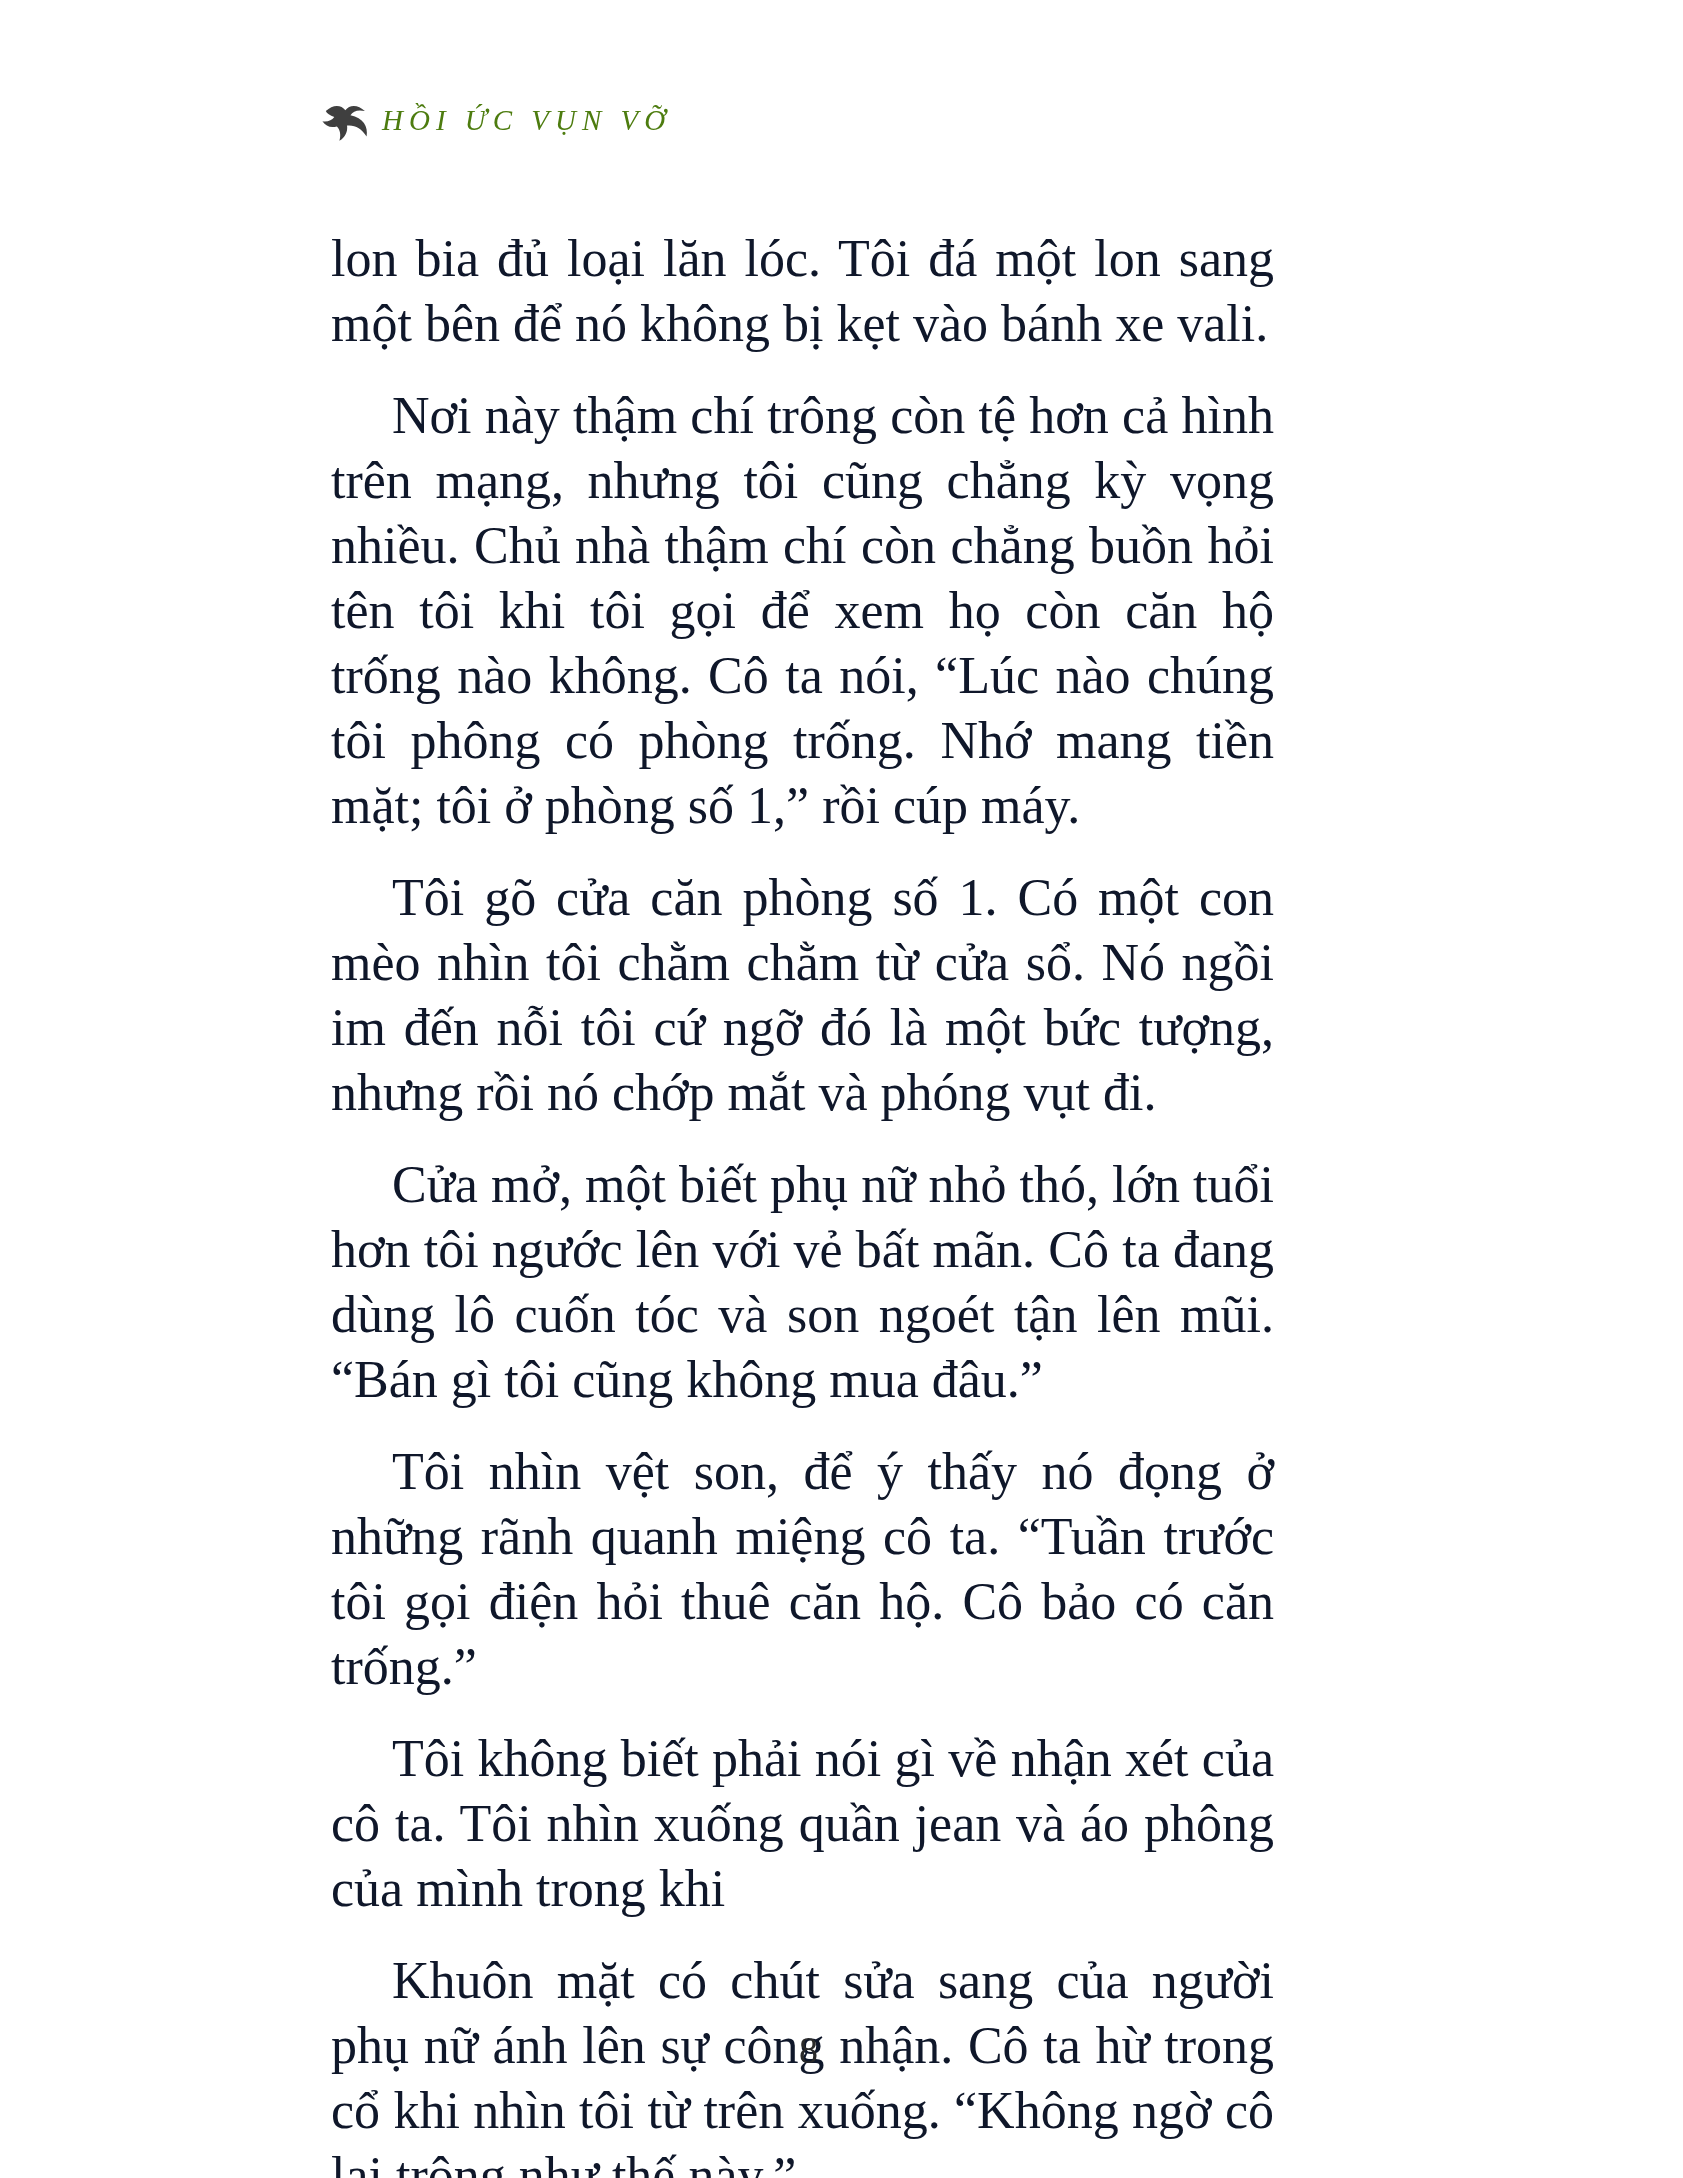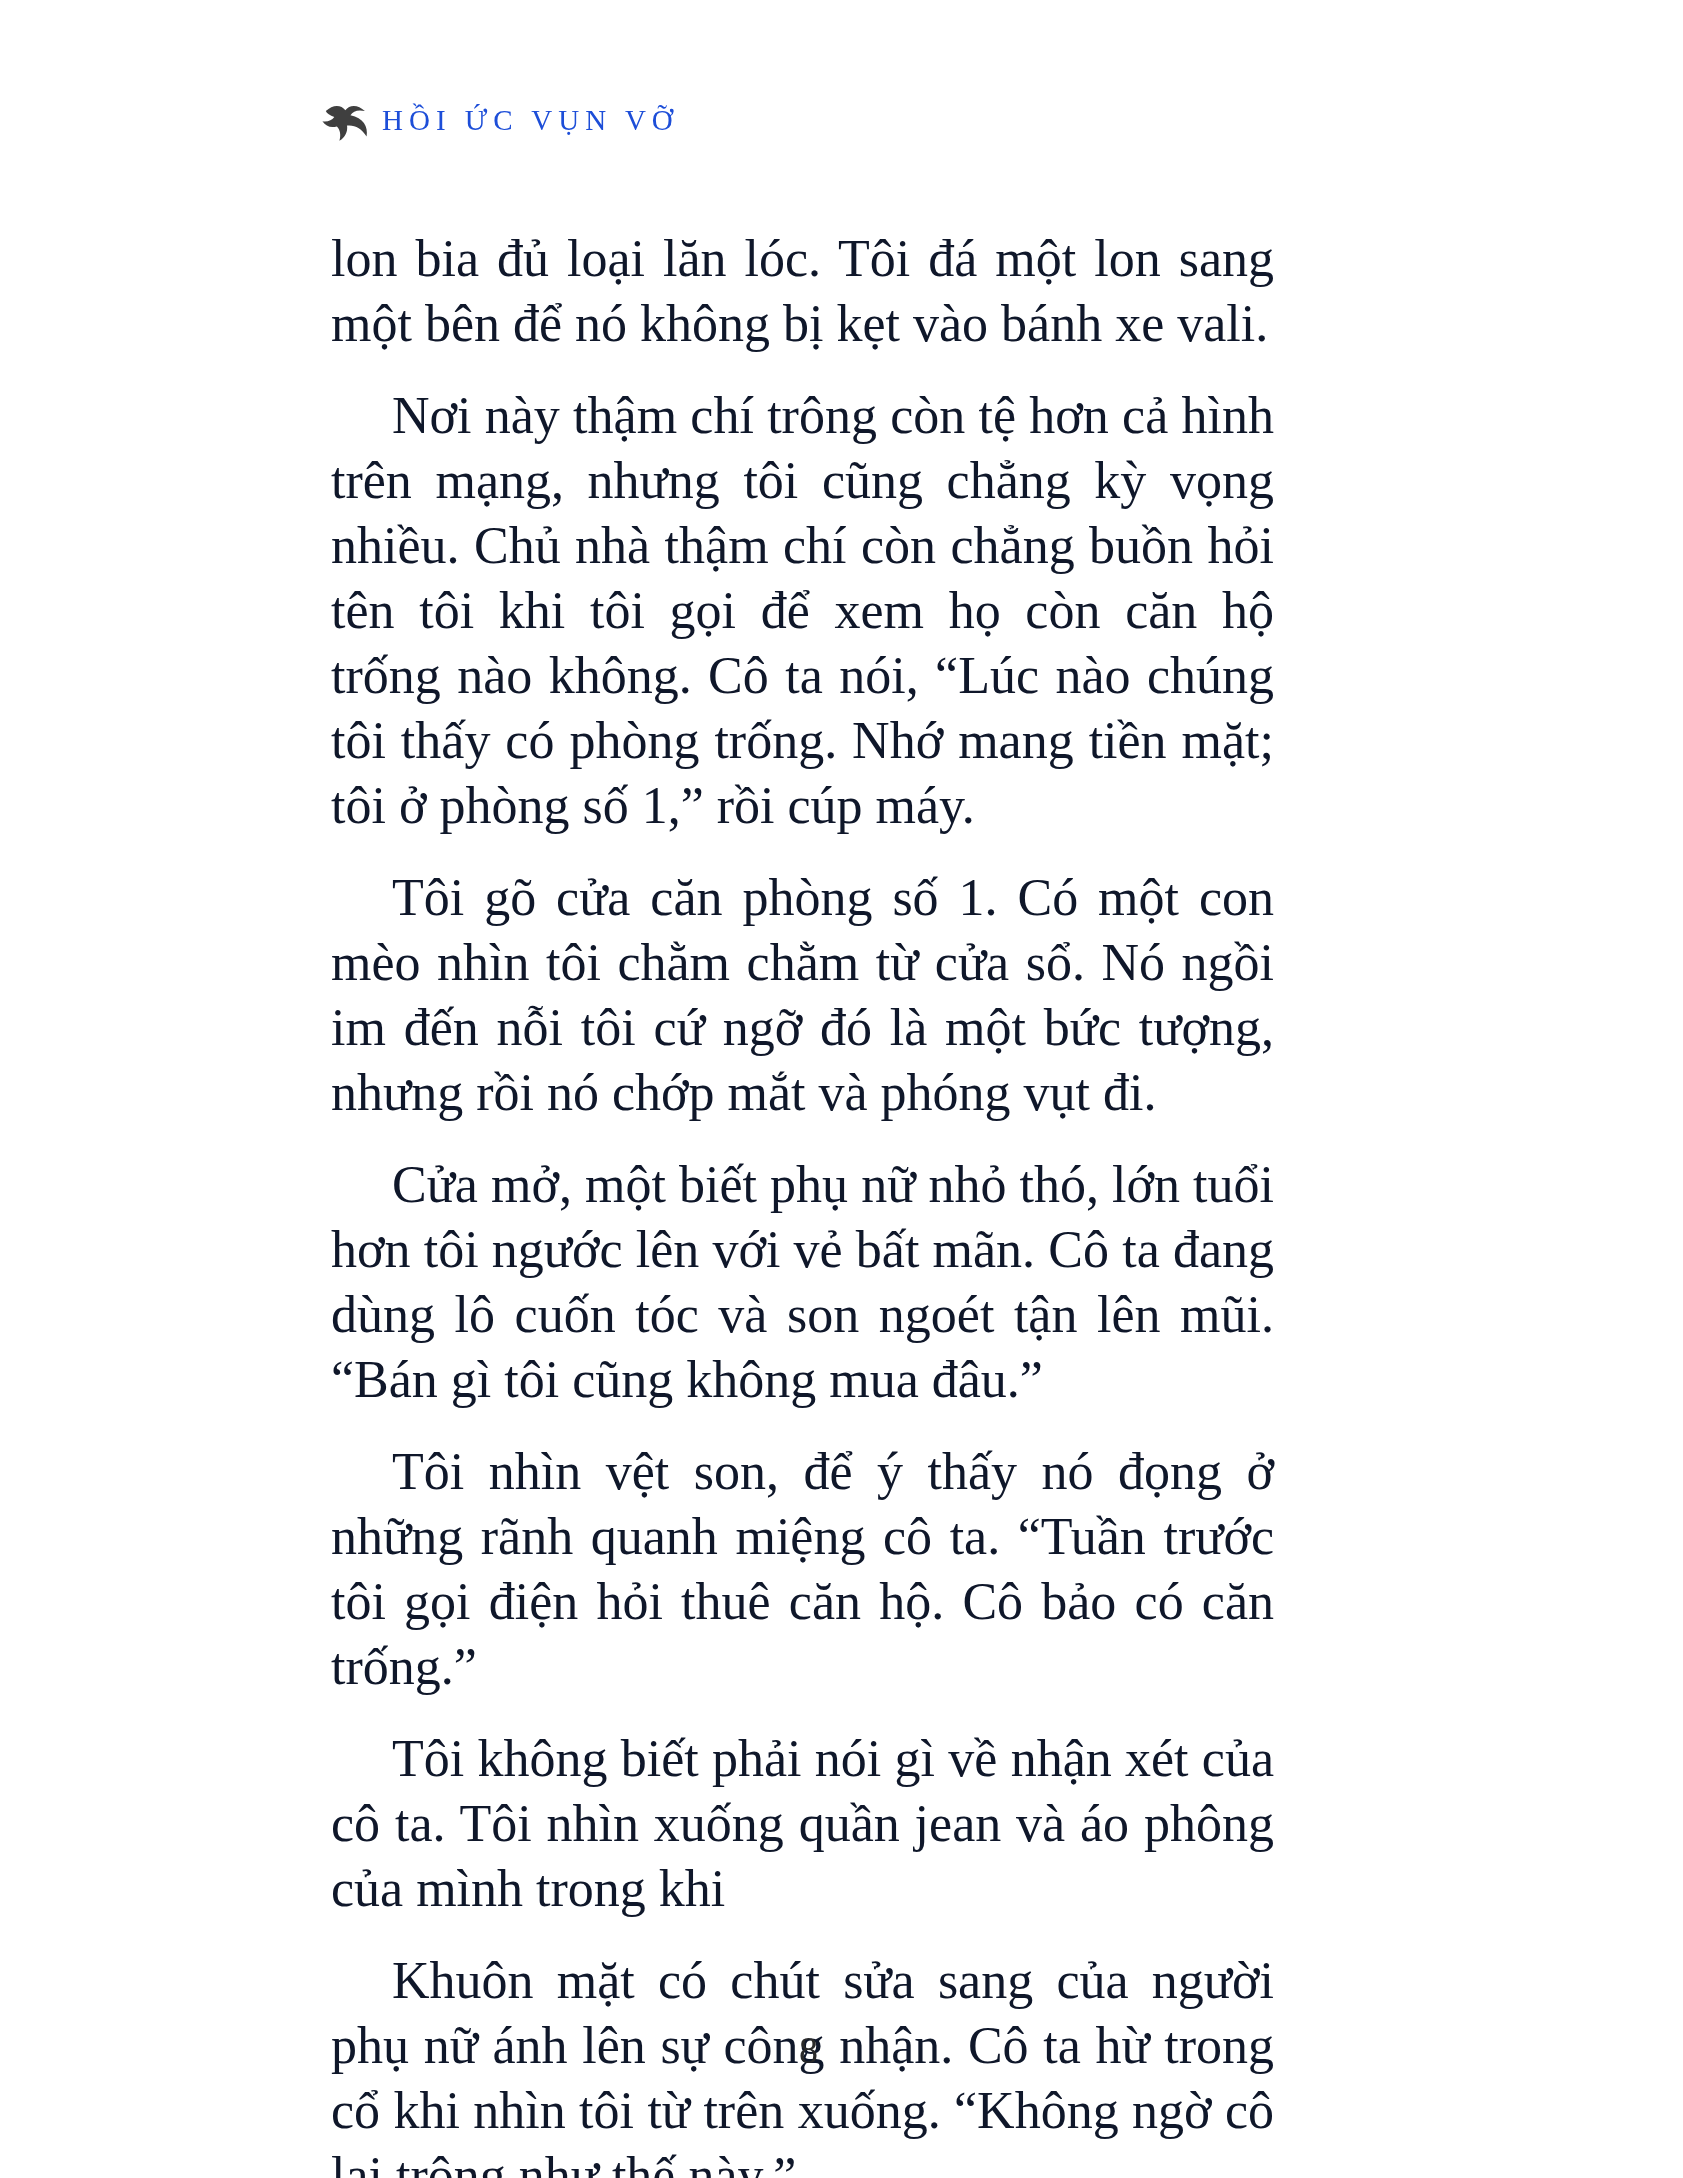--- a/index.html
+++ b/index.html
@@ -38,24 +38,25 @@
     transform: translateY(6px);
   }
   .bird svg {
     width: 100%;
     height: 100%;
     fill: #3f3f3f;
   }
   .header-title {
     font-size: 29px;
     letter-spacing: 6px;
-    color: #1d4ed8;
+    color: #4d7c0f;
     font-weight: 500;
     white-space: nowrap;
     transform: translateY(-2px);
+    font-style: italic;
   }
   
   .text-block {
     position: absolute;
     top: 226px;
     left: 331px;
     width: 943px;
     font-size: 52px;
     line-height: 65px;
     text-align: justify;
@@ -88,21 +89,21 @@
     <span class="bird">
       <svg viewBox="0 0 60 48" xmlns="http://www.w3.org/2000/svg" aria-hidden="true">
         <path d="M8 10 C16 2 26 2 31 9 C36 2 46 2 54 10 C46 8 40 10 37 15 C52 18 58 28 56 40 C50 30 42 26 33 27 C34 34 31 41 24 45 C26 38 25 32 21 28 C14 30 8 28 4 22 C10 23 15 21 18 17 C13 15 9 13 8 10 Z"></path>
       </svg>
     </span>
     <span class="header-title">HỒI ỨC VỤN VỠ</span>
   </header>
 
   <main class="text-block">
     <p class="no-indent">lon bia đủ loại lăn lóc. Tôi đá một lon sang một bên để nó không bị kẹt vào bánh xe vali.</p>
-    <p>Nơi này thậm chí trông còn tệ hơn cả hình trên mạng, nhưng tôi cũng chẳng kỳ vọng nhiều. Chủ nhà thậm chí còn chẳng buồn hỏi tên tôi khi tôi gọi để xem họ còn căn hộ trống nào không. Cô ta nói, “Lúc nào chúng tôi thấy có phòng trống. Nhớ mang tiền mặt; tôi ở phòng số 1,” rồi cúp máy.</p>
+    <p>Nơi này thậm chí trông còn tệ hơn cả hình trên mạng, nhưng tôi cũng chẳng kỳ vọng nhiều. Chủ nhà thậm chí còn chẳng buồn hỏi tên tôi khi tôi gọi để xem họ còn căn hộ trống nào không. Cô ta nói, “Lúc nào chúng tôi phông có phòng trống. Nhớ mang tiền mặt; tôi ở phòng số 1,” rồi cúp máy.</p>
     <p>Tôi gõ cửa căn phòng số 1. Có một con mèo nhìn tôi chằm chằm từ cửa sổ. Nó ngồi im đến nỗi tôi cứ ngỡ đó là một bức tượng, nhưng rồi nó chớp mắt và phóng vụt đi.</p>
     <p>Cửa mở, một biết phụ nữ nhỏ thó, lớn tuổi hơn tôi ngước lên với vẻ bất mãn. Cô ta đang dùng lô cuốn tóc và son ngoét tận lên mũi. “Bán gì tôi cũng không mua đâu.”</p>
     <p>Tôi nhìn vệt son, để ý thấy nó đọng ở những rãnh quanh miệng cô ta. “Tuần trước tôi gọi điện hỏi thuê căn hộ. Cô bảo có căn trống.”</p>
     <p>Tôi không biết phải nói gì về nhận xét của cô ta. Tôi nhìn xuống quần jean và áo phông của mình trong khi</p>
     <p>Khuôn mặt có chút sửa sang của người phụ nữ ánh lên sự công nhận. Cô ta hừ trong cổ khi nhìn tôi từ trên xuống. “Không ngờ cô lại trông như thế này.”</p>
   </main>
 
   <footer class="page-footer">
     <span>8</span>
   </footer>

